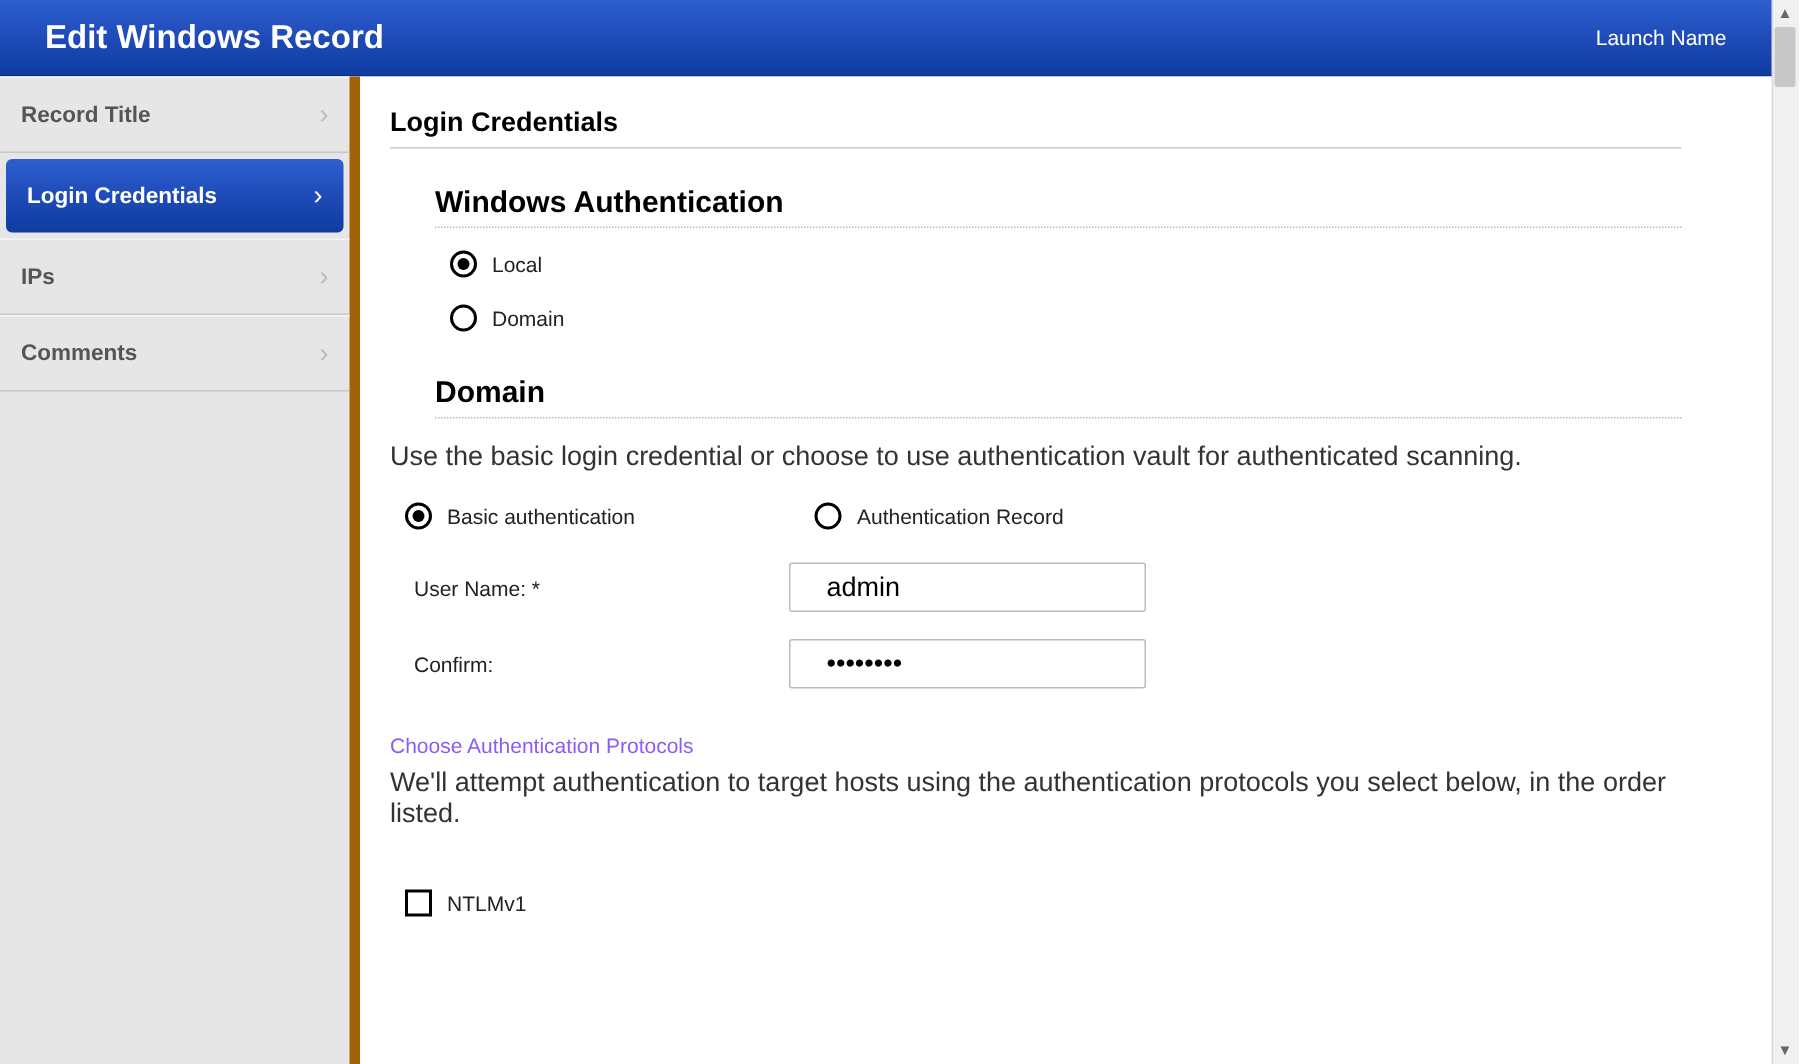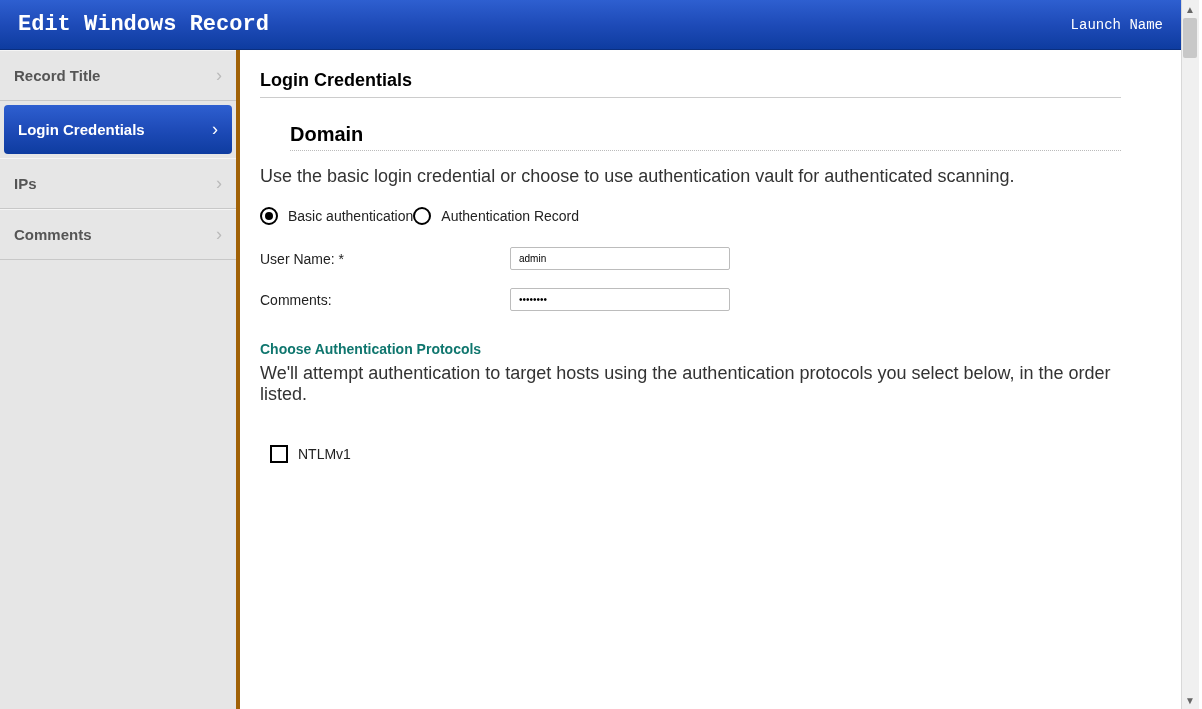--- a/index.html
+++ b/index.html
@@ -1,33 +1,32 @@
 <!DOCTYPE html>
 <html><head>
   <meta charset="utf-8">
   <style>
     * { box-sizing: border-box; margin: 0; padding: 0; }
     body { font-family: Arial, Helvetica, sans-serif; font-size: 14px; color: #333; background: #fff; }
     
     .header {
       background: linear-gradient(to bottom, #2e5fd0 0%, #1e4bb8 50%, #0e3ca0 100%);
       color: #fff;
-      padding: 12px 18px;
+      padding: 12px 30px;
       display: flex;
       justify-content: space-between;
       align-items: center;
       border-bottom: 1px solid #0a2f80;
-      font-family: Liberation Mono, monospace;
     }
     .header-title { font-size: 22px; font-weight: bold; }
     .launch-help { color: #fff; text-decoration: none; font-size: 14px; cursor: pointer; }
     
     .layout { display: flex; height: calc(709px - 50px); }
     
-    .sidebar { width: 240px; background: #e6e6e6; border-right: 4px solid #a16207; }
+    .sidebar { width: 240px; background: #e6e6e6; border-right: 7px solid #a16207; }
     .sidebar-item {
       display: flex; justify-content: space-between; align-items: center;
       padding: 14px 14px;
       border-top: 1px solid #f5f5f5;
       border-bottom: 1px solid #c8c8c8;
       cursor: pointer;
       font-size: 15px; font-weight: bold; color: #555;
     }
     .sidebar-item .chev { color: #bbb; font-size: 18px; font-weight: normal;}
     .sidebar-item.active {
@@ -43,27 +42,27 @@
     .subpanel { margin-left: 30px; margin-bottom: 30px; }
     .subheader { font-size: 20px; font-weight: 900; color:#000; font-family: Arial Black, Arial, sans-serif; border-bottom: 1px dotted #bbb; padding-bottom: 4px; margin-bottom: 15px;}
     
     .desc { font-size: 18px; color: #333; margin-bottom: 20px; }
     
     .radio-row { display:flex; align-items:center; margin: 0 0 18px 10px; cursor:pointer;}
     .radio-outer { width:18px; height:18px; border:2px solid #000; border-radius:50%; display:flex; align-items:center; justify-content:center; margin-right:10px; flex-shrink:0;}
     .radio-outer.checked::after { content:""; width:8px; height:8px; background:#000; border-radius:50%;}
     .radio-label { font-size:14px; color:#222;}
     
-    .radio-group-row { display:flex; margin-left:0; margin-bottom:22px;}
+    .radio-group-row { display:flex; gap:120px; margin-left:10px; margin-bottom:22px;}
     
-    .form-row { display:flex; align-items:center; margin-bottom: 18px; margin-left:0;}
+    .form-row { display:flex; align-items:center; margin-bottom: 18px; margin-left:16px;}
     .form-label { width: 250px; font-size:14px; color:#222; }
-    .form-input { width: 220px; padding:5px 8px; font-size:10px; border:1px solid #bcbcbc; border-radius:2px;}
+    .form-input { width: 238px; padding:5px 24px; font-size:18px; border:1px solid #bcbcbc; border-radius:2px;}
     
-    .proto-header { font-weight:bold; color:#0f766e; margin-bottom:6px; font-size:14px;}
+    .proto-header { font-weight:normal; color:#8b5cf6; margin-bottom:6px; font-size:14px;}
     
     .check-row { display:flex; align-items:center; margin: 0 0 18px 10px; cursor:pointer;}
     .checkbox-box { width:18px; height:18px; border:2px solid #000; display:flex; align-items:center; justify-content:center; margin-right:10px; flex-shrink:0;}
     .checkbox-box.checked svg { display:block;}
     .checkbox-box svg { display:none; width:14px; height:14px; stroke:#000; stroke-width:2.5; fill:none;}
     
     .scroll-indicator { position:fixed; right:3px; top:0; bottom:0; width:18px; background:#f0f0f0; border-left:1px solid #d8d8d8;}
     .scroll-thumb { position:absolute; right:2px; top:18px; width:14px; height:40px; background:#c8c8c8; border-radius:2px;}
     .scroll-arrow { position:absolute; right:2px; width:14px; height:14px; display:flex; align-items:center; justify-content:center; color:#666; font-size:10px;}
     .scroll-arrow.up { top:2px;}
@@ -96,20 +95,31 @@
     </div>
     <div class="sidebar-item">
       <span>Comments</span>
       <span class="chev">›</span>
     </div>
   </div>
 
   <div class="main">
     <div class="section-title">Login Credentials</div>
 
+    <div class="subpanel">
+      <div class="subheader">Windows Authentication</div>
+      <div class="radio-row">
+        <span class="radio-outer checked"></span>
+        <span class="radio-label">Local</span>
+      </div>
+      <div class="radio-row">
+        <span class="radio-outer"></span>
+        <span class="radio-label">Domain</span>
+      </div>
+    </div>
 
     <div class="subpanel" style="margin-left:0;">
       <div class="subheader" style="margin-left:30px">Domain</div>
       <div class="desc">Use the basic login credential or choose to use authentication vault for authenticated scanning.</div>
 
       <div class="radio-group-row">
         <div class="radio-row" style="margin:0">
           <span class="radio-outer checked"></span>
           <span class="radio-label">Basic authentication</span>
         </div>
@@ -117,21 +127,21 @@
           <span class="radio-outer"></span>
           <span class="radio-label">Authentication Record</span>
         </div>
       </div>
 
       <div class="form-row">
         <span class="form-label">User Name: *</span>
         <input class="form-input" value="admin" style="">
       </div>
       <div class="form-row">
-        <span class="form-label">Comments:</span>
+        <span class="form-label">Confirm:</span>
         <input class="form-input" value="••••••••" style="">
       </div>
     </div>
 
     <div class="subpanel" style="margin-left:0;">
       <div class="proto-header">Choose Authentication Protocols</div>
       <div class="desc">We'll attempt authentication to target hosts using the authentication protocols you select below, in the order listed.</div>
       <div style="height:20px"></div>
 
       <div class="check-row">

